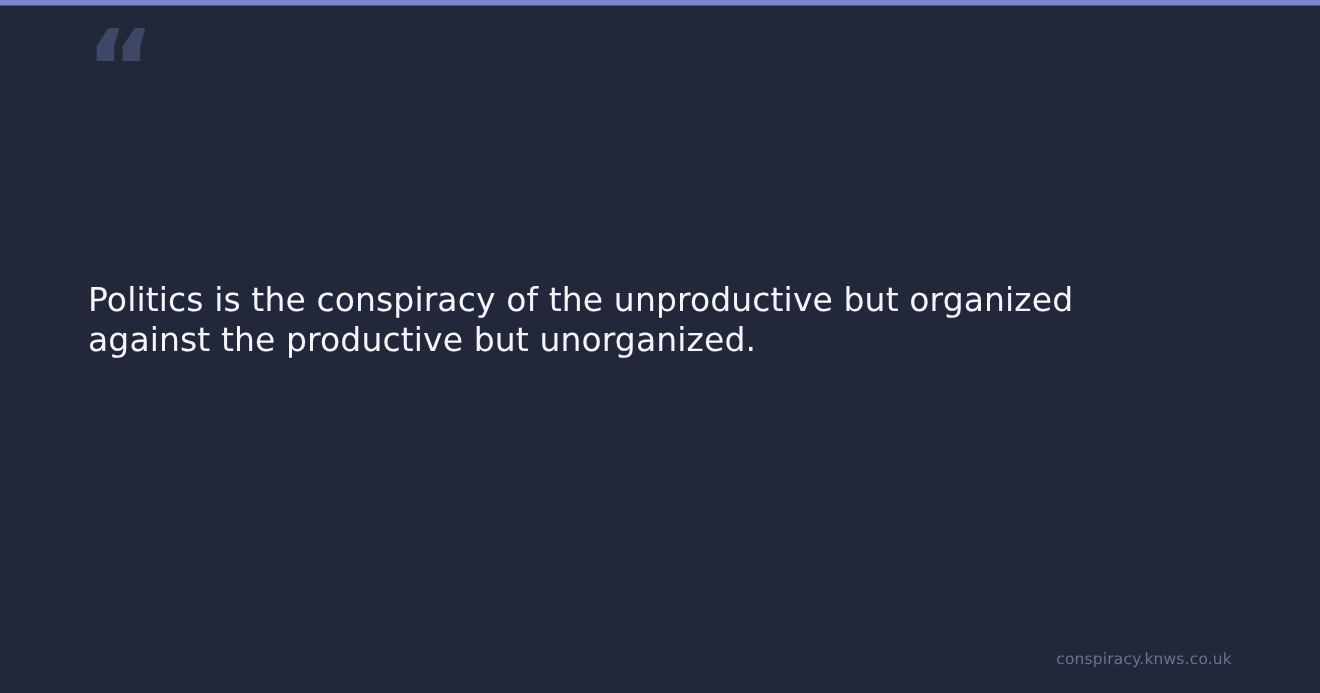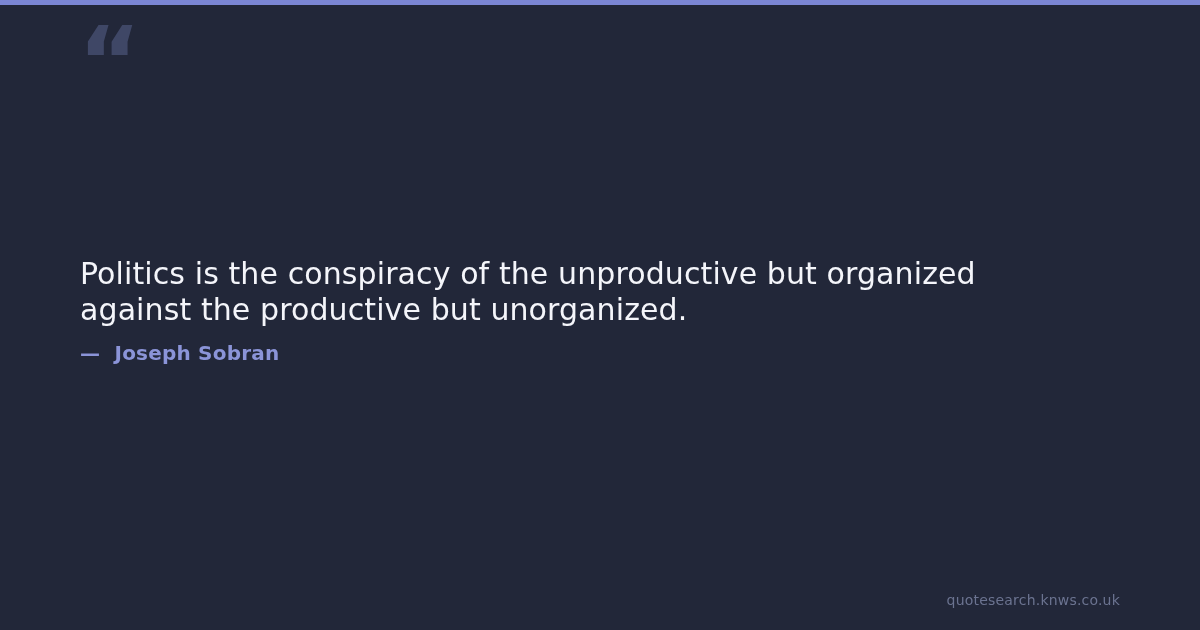--- a/index.html
+++ b/index.html
@@ -92,17 +92,16 @@
 <body>
 
 <div id="top-accent-bar"></div>
 
 <div id="quote-card">
 
   <div id="quote-mark-icon">“</div>
 
   <div id="quote-text">Politics is the conspiracy of the unproductive but organized against the productive but unorganized.</div>
 
-  <div id="quote-attribution">—  Joseph Sobran</div>
 
-  <div id="site-watermark">quotesearch.knws.co.uk</div>
+  <div id="site-watermark">conspiracy.knws.co.uk</div>
 
 </div>
 
 </body></html>

